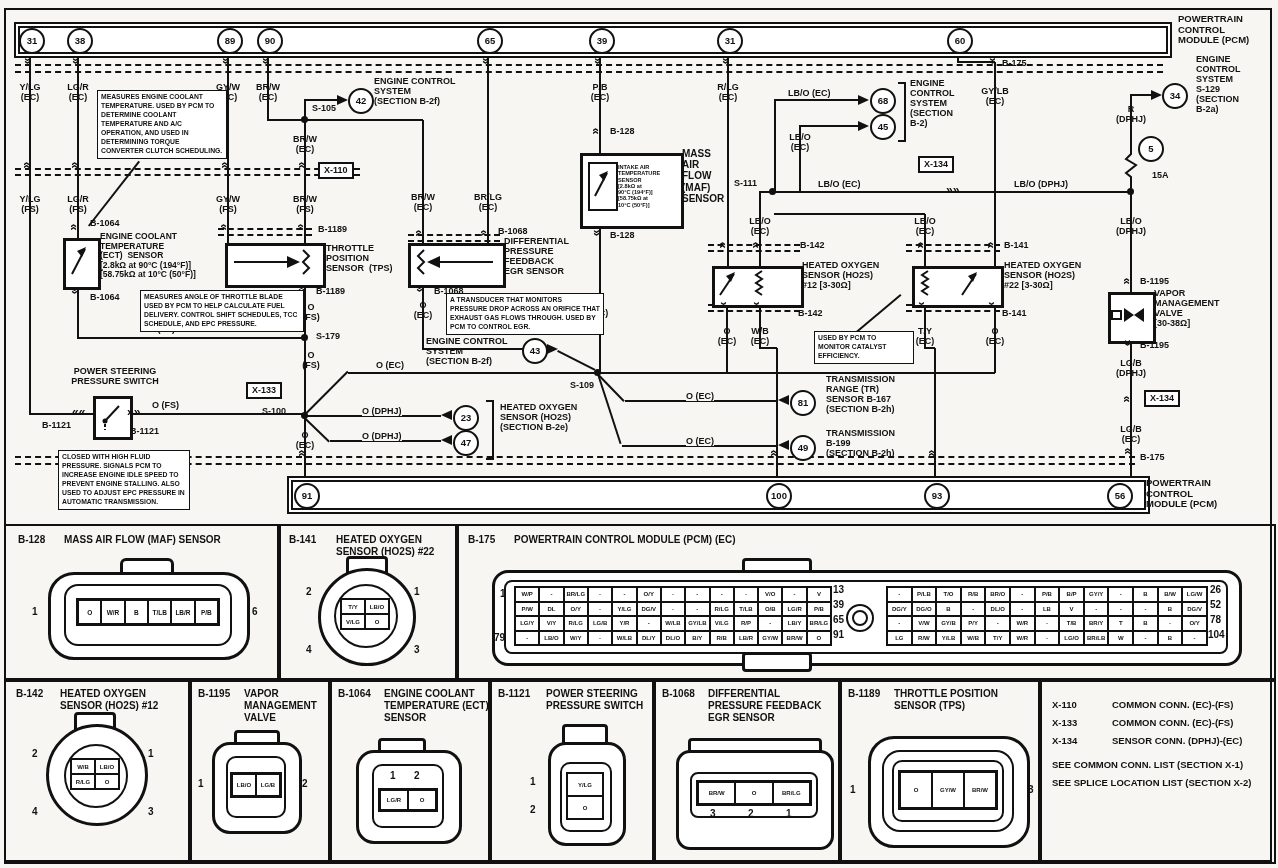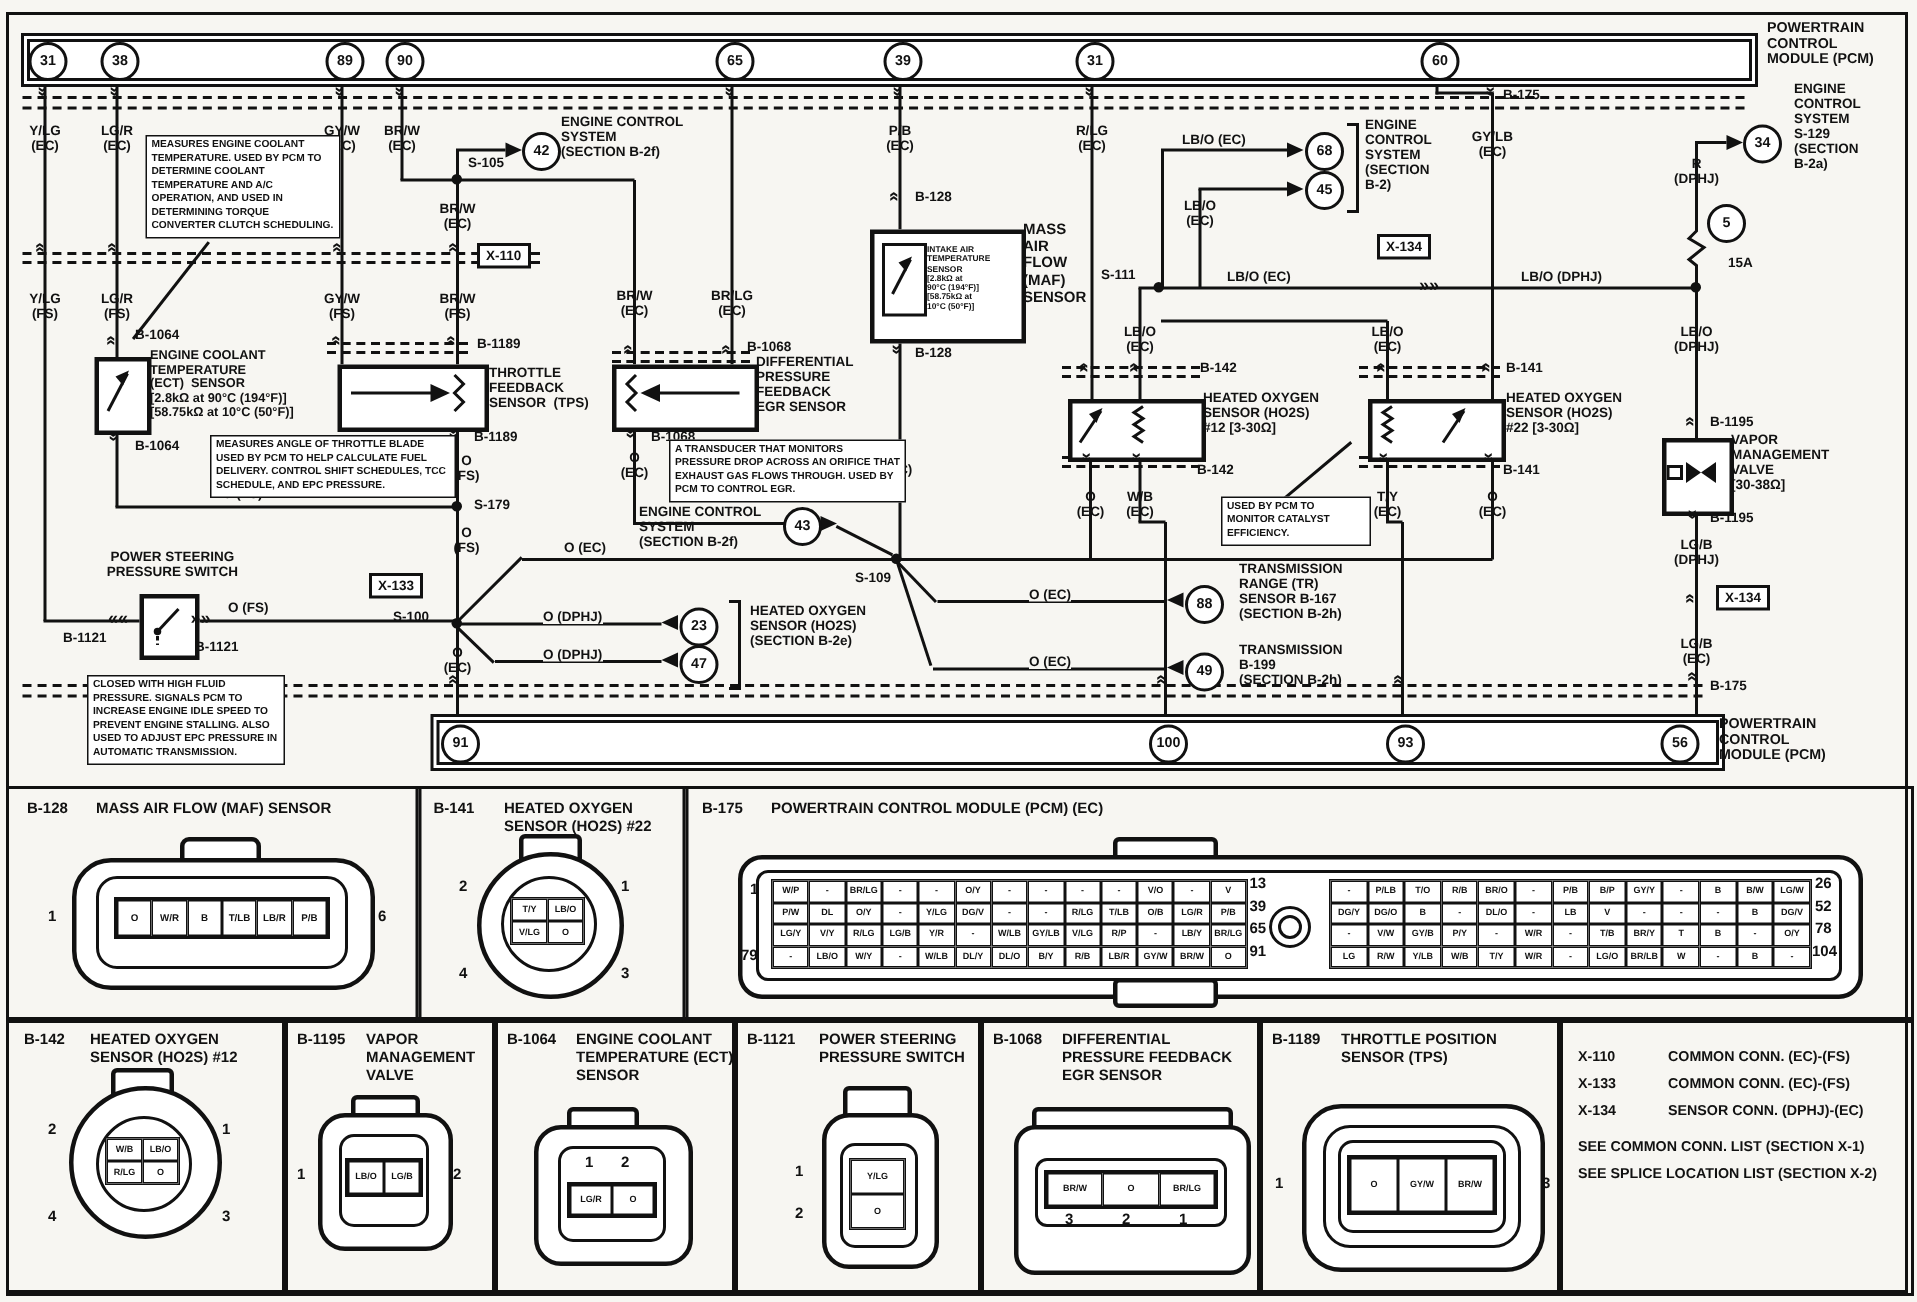--- a/index.html
+++ b/index.html
@@ -165,21 +165,21 @@
   <div class="circ" style="left:1162px;top:83px">34</div>
   <div class="circ" style="left:1138px;top:136px">5</div>
   <div class="circ" style="left:522px;top:338px">43</div>
   <div class="tr tr-r" style="left:547px;top:344px"></div>
   <div class="tr tr-l" style="left:441px;top:410px"></div>
   <div class="circ" style="left:453px;top:405px">23</div>
   <div class="tr tr-l" style="left:441px;top:435px"></div>
   <div class="circ" style="left:453px;top:430px">47</div>
   <div class="brk" style="left:486px;top:400px;width:6px;height:56px"></div>
   <div class="tr tr-l" style="left:778px;top:395px"></div>
-  <div class="circ" style="left:790px;top:390px">88</div>
+  <div class="circ" style="left:790px;top:390px">81</div>
   <div class="tr tr-l" style="left:778px;top:440px"></div>
   <div class="circ" style="left:790px;top:435px">49</div>
 
   <div class="chvd" style="left:24px;top:56px"></div>
   <div class="chvd" style="left:72px;top:56px"></div>
   <div class="chvd" style="left:222px;top:56px"></div>
   <div class="chvd" style="left:262px;top:56px"></div>
   <div class="chvd" style="left:482px;top:56px"></div>
   <div class="chvd" style="left:594px;top:56px"></div>
   <div class="chvd" style="left:722px;top:56px"></div>
@@ -346,21 +346,21 @@
 (EC)</div>
   <div class="lbl ls" style="left:90px;top:218px">B-1064</div>
   <div class="lbl ls" style="left:90px;top:292px">B-1064</div>
   <div class="lbl ls" style="left:100px;top:232px;font-size:8.5px">ENGINE COOLANT
 TEMPERATURE
 (ECT)  SENSOR
 [2.8kΩ at 90°C (194°F)]
 [58.75kΩ at 10°C (50°F)]</div>
   <div class="lbl ls" style="left:318px;top:224px">B-1189</div>
   <div class="lbl ls" style="left:326px;top:243px">THROTTLE
-FEEDBACK
+POSITION
 SENSOR  (TPS)</div>
   <div class="lbl ls" style="left:316px;top:286px">B-1189</div>
   <div class="lbl" style="left:289px;top:302px">O
 (FS)</div>
   <div class="lbl ls" style="left:148px;top:324px;background:#f7f6f2">O (FS)</div>
   <div class="lbl ls" style="left:316px;top:331px">S-179</div>
   <div class="lbl" style="left:289px;top:350px">O
 (FS)</div>
   <div class="lbl ls" style="left:262px;top:406px">S-100</div>
   <div class="lbl" style="left:283px;top:430px">O

